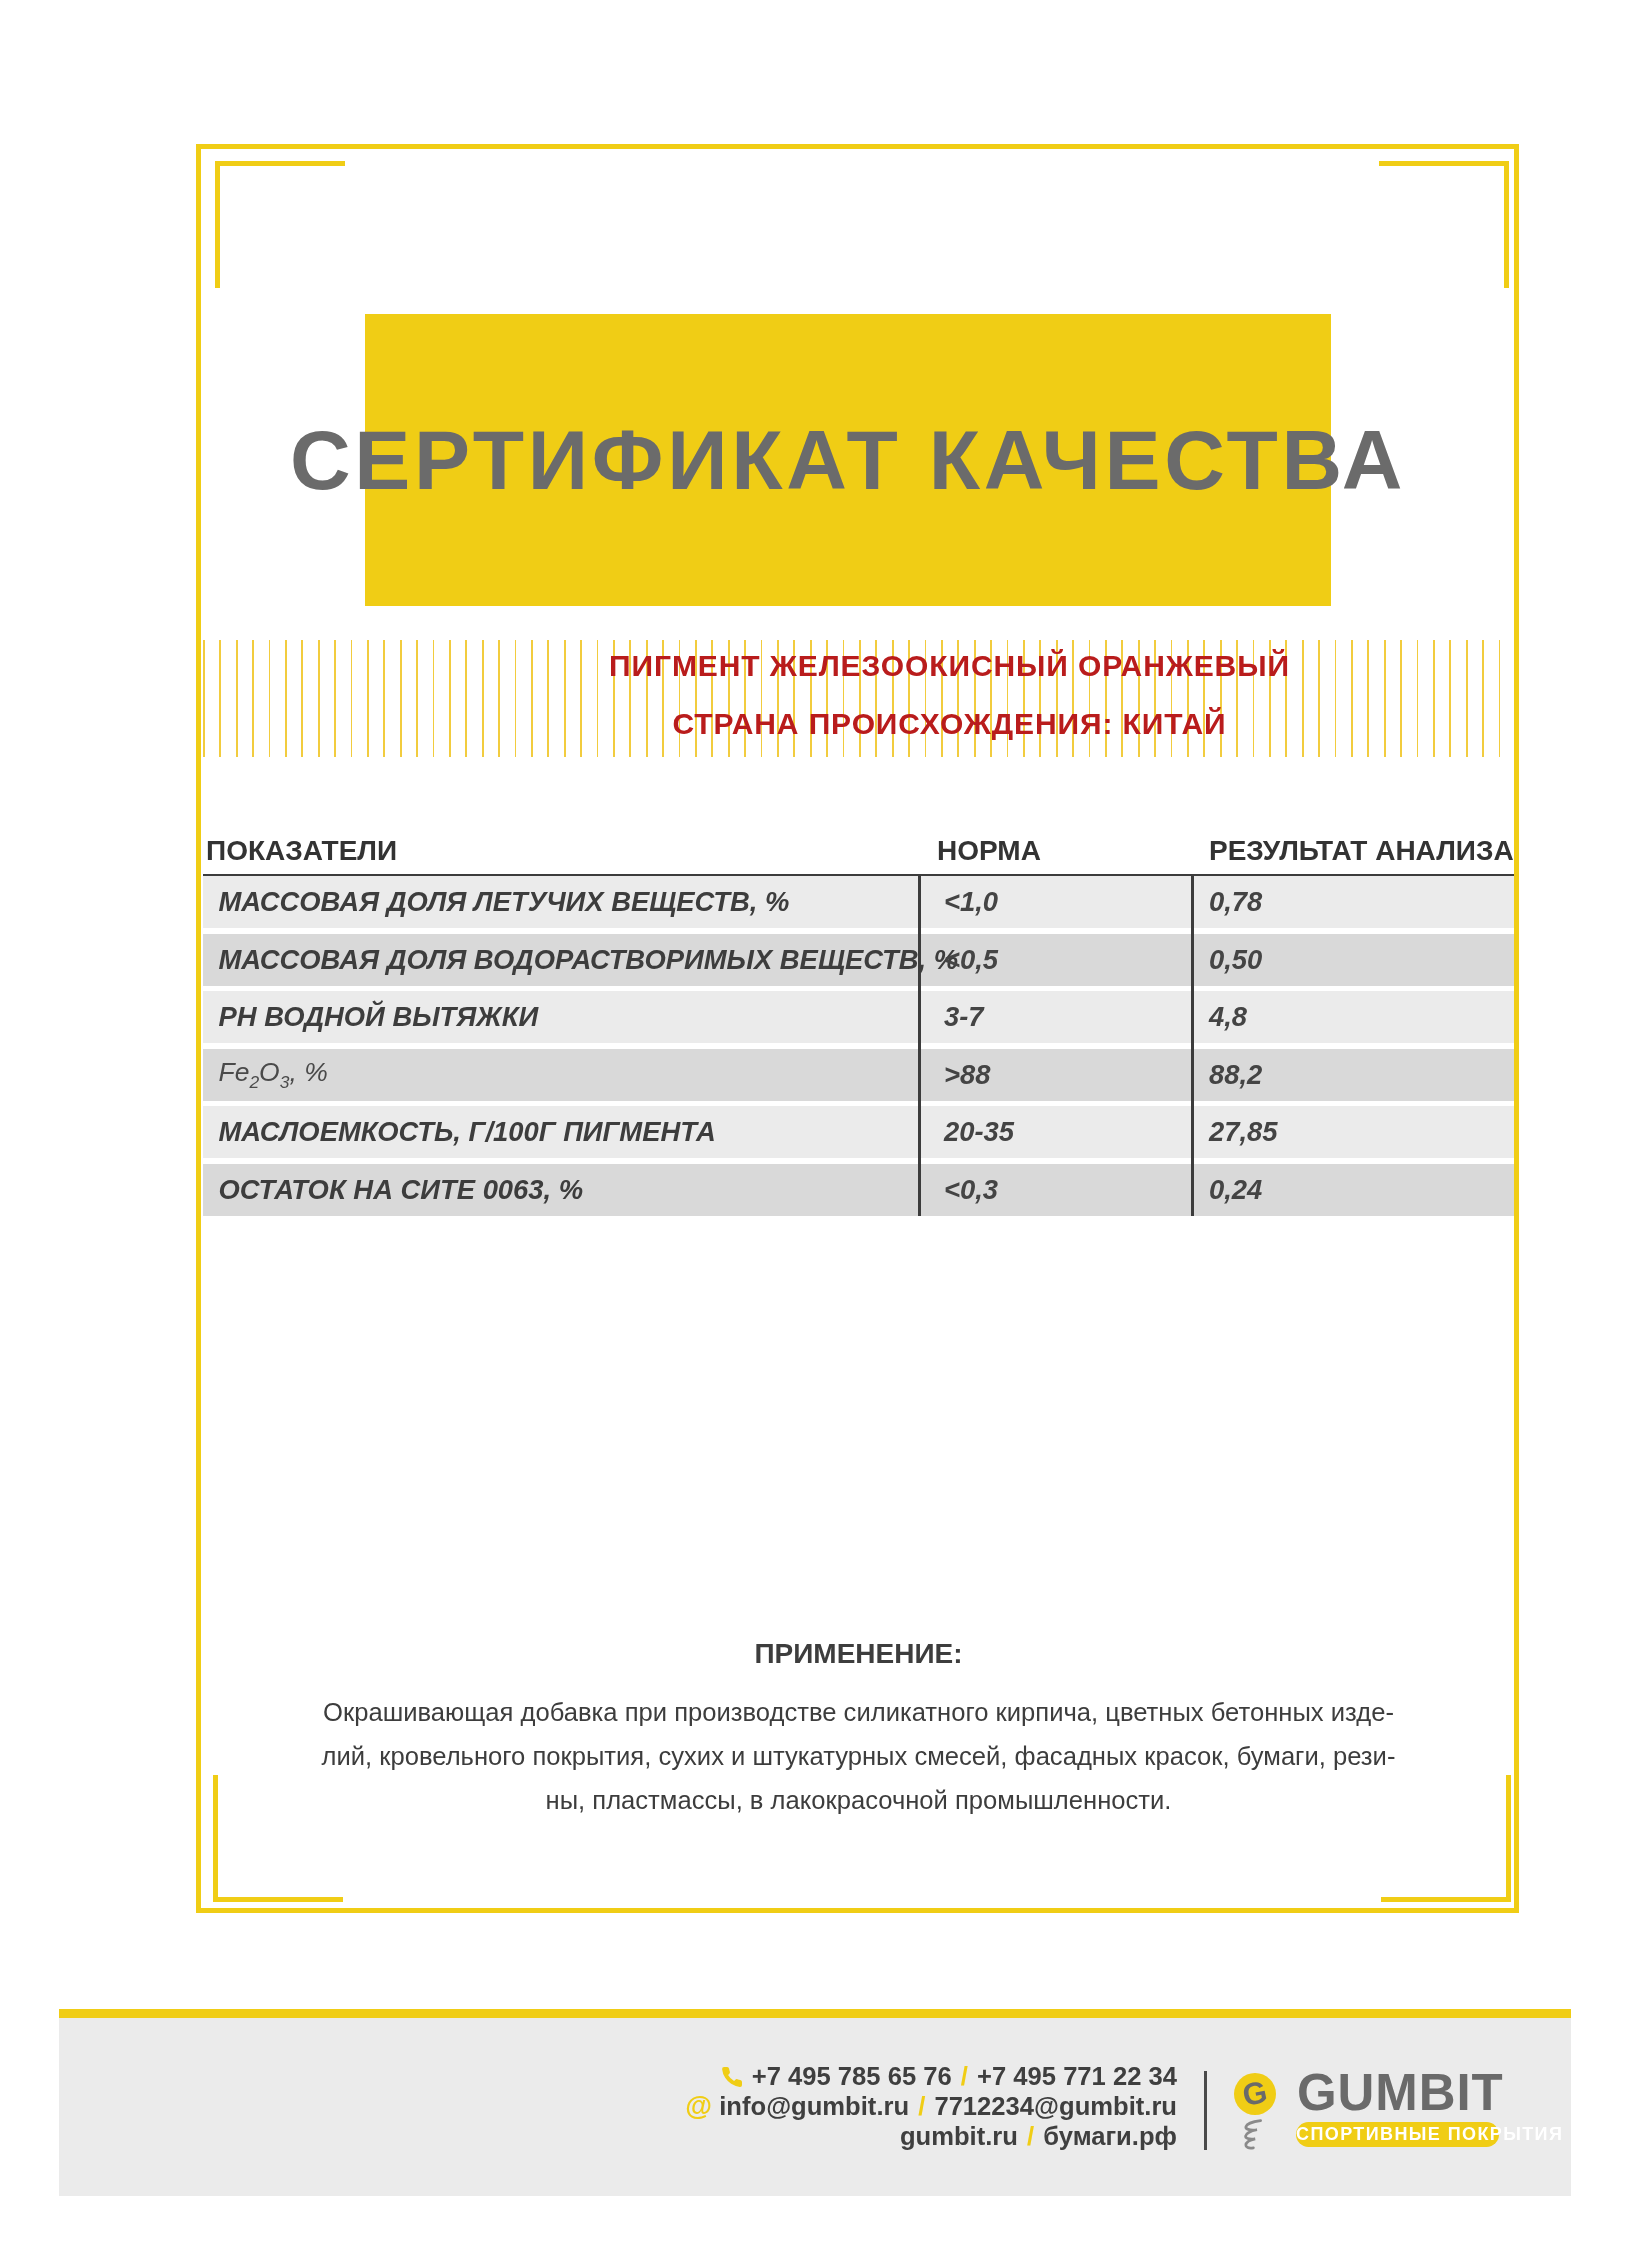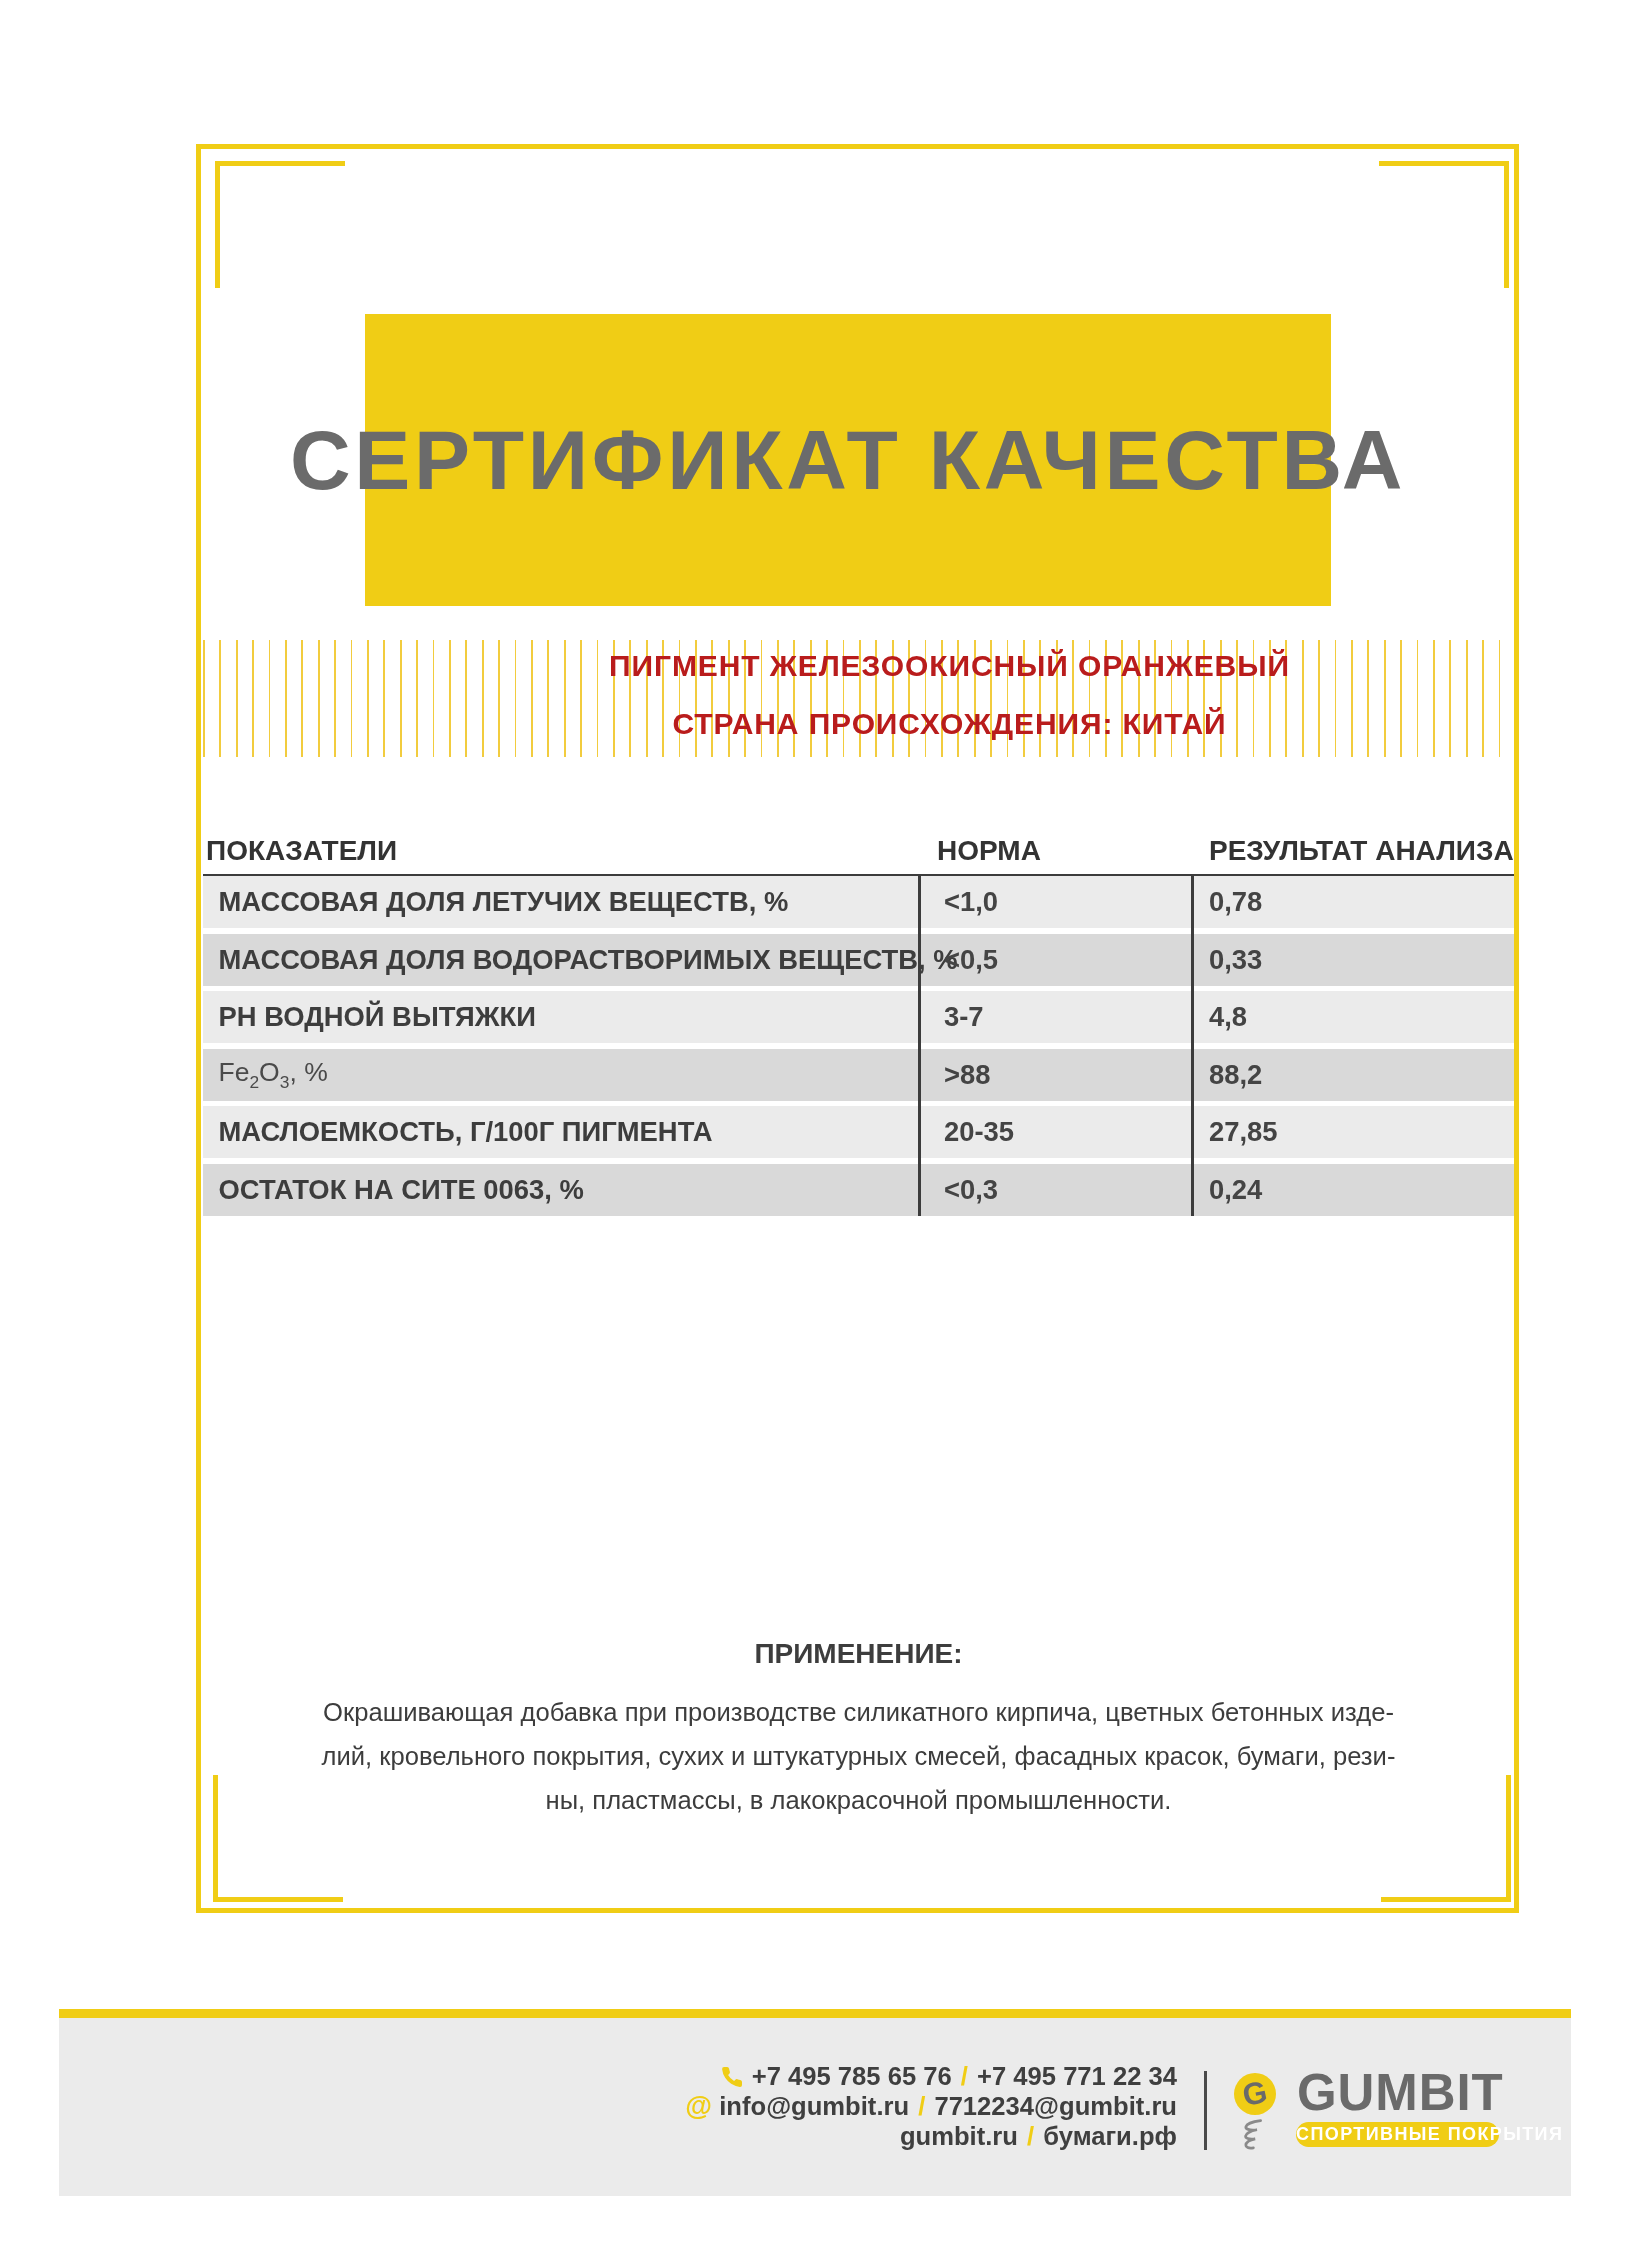--- a/index.html
+++ b/index.html
@@ -45,21 +45,21 @@
   .th {
     position:absolute; top:833px; font-size:28px; font-weight:bold;
     color:#333333; line-height:35px; white-space:nowrap;
   }
   .th.h1 { left:206px; } .th.h2 { left:937px; } .th.h3 { left:1209px; }
   .header-line { position:absolute; left:203px; top:874px; width:1311px; height:2.7px; background:#3C3C3C; }
   .rows { position:absolute; left:203px; top:876px; width:1311px; }
   .row { position:relative; height:52px; margin-bottom:5.5px; }
   .row:nth-child(odd)  { background:#EBEBEB; }
   .row:nth-child(even) { background:#D9D9D9; }
-  .cell { position:absolute; top:50%; transform:translateY(-50%); white-space:nowrap; }
+  .cell { position:absolute; top:50%; transform:translateY(-50%); white-space:nowrap;font-style:italic; }
   .cell.ind  { left:15.5px;  font-size:27.4px; font-weight:bold; color:#3D3D3D; }
   .cell.norm { left:741px; font-size:27.4px; font-weight:bold; color:#444444; }
   .cell.res  { left:1006px;font-size:27.4px; font-weight:bold; color:#444444; }
   .cell.ind.chem { font-weight:normal; font-size:26.5px; color:#4A4A4A; }
   .cell.ind.chem sub { font-size:17.4px; }
   .colline { position:absolute; top:874px; width:2.7px; height:342px; background:#3C3C3C; }
   .colline.c1 { left:918px; } .colline.c2 { left:1191px; }
   
   .app-heading {
     position:absolute; left:203px; top:1638px; width:1311px; text-align:center;
@@ -125,21 +125,21 @@
 
   <div class="rows">
     <div class="row">
       <span class="cell ind">МАССОВАЯ ДОЛЯ ЛЕТУЧИХ ВЕЩЕСТВ, %</span>
       <span class="cell norm">&lt;1,0</span>
       <span class="cell res">0,78</span>
     </div>
     <div class="row">
       <span class="cell ind">МАССОВАЯ ДОЛЯ ВОДОРАСТВОРИМЫХ ВЕЩЕСТВ, %</span>
       <span class="cell norm">&lt;0,5</span>
-      <span class="cell res">0,33</span>
+      <span class="cell res">0,50</span>
     </div>
     <div class="row">
       <span class="cell ind">РН ВОДНОЙ ВЫТЯЖКИ</span>
       <span class="cell norm">3-7</span>
       <span class="cell res">4,8</span>
     </div>
     <div class="row">
       <span class="cell ind chem"><span>Fe</span><sub>2</sub><span>O</span><sub>3</sub><span>, %</span></span>
       <span class="cell norm">&gt;88</span>
       <span class="cell res">88,2</span>

